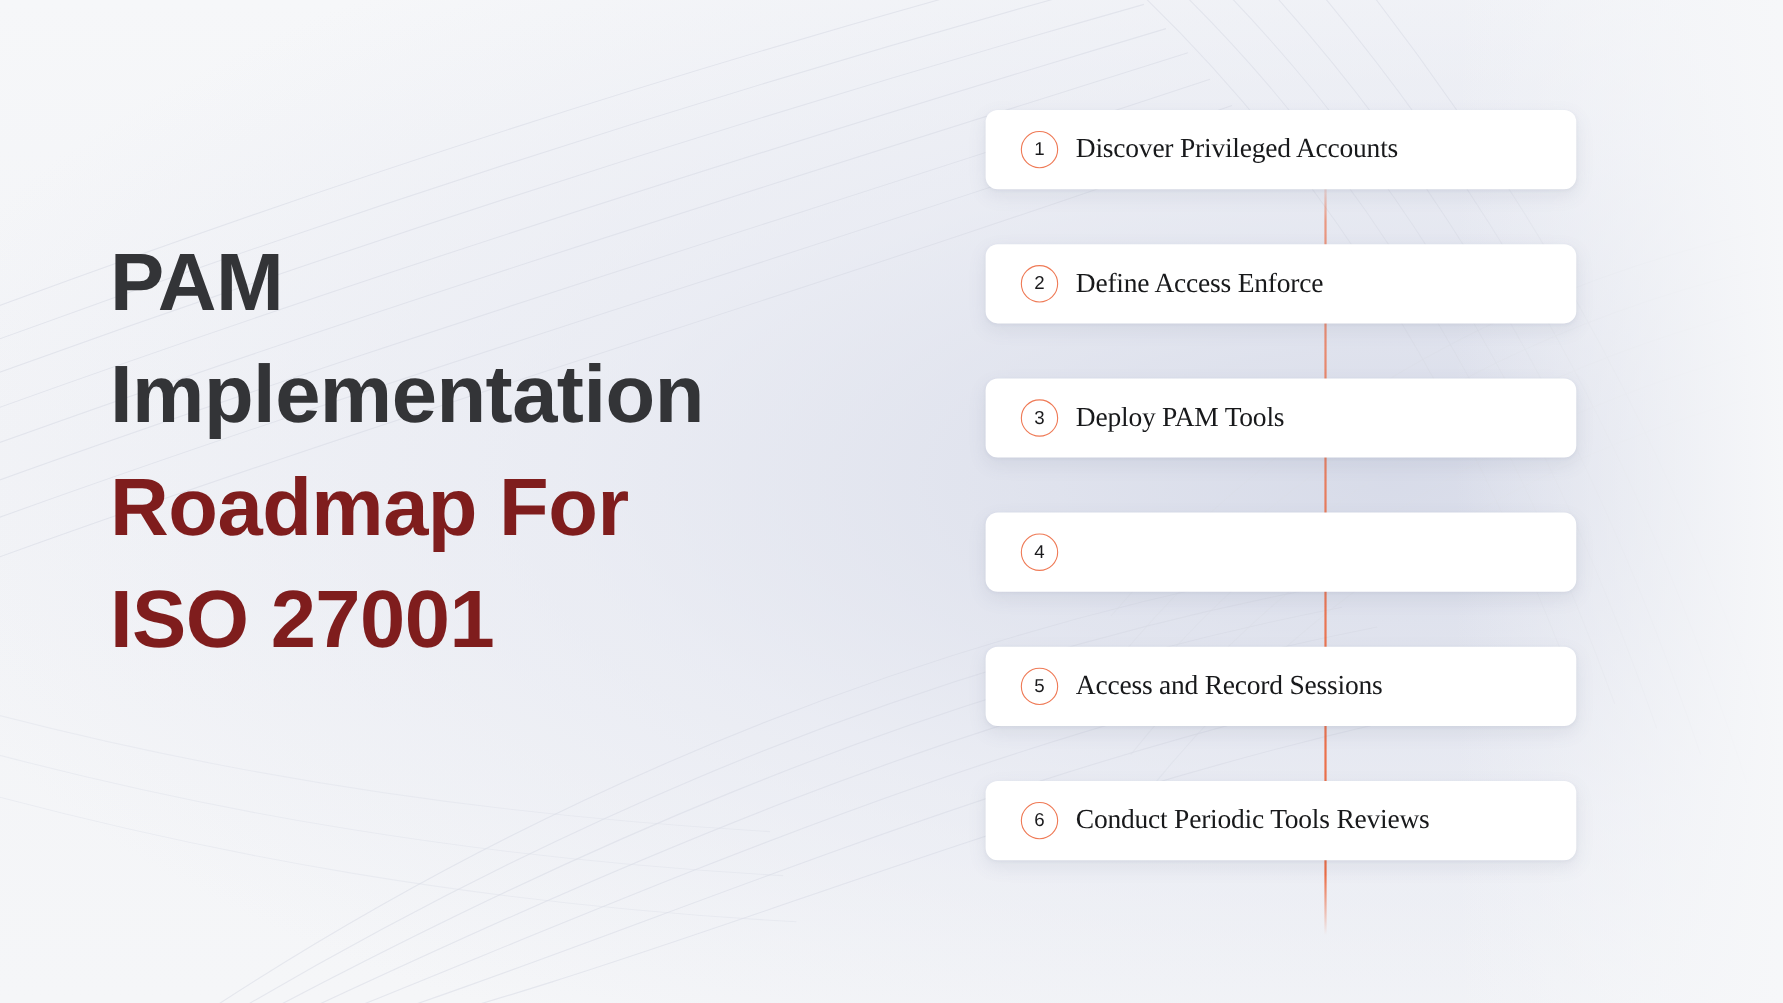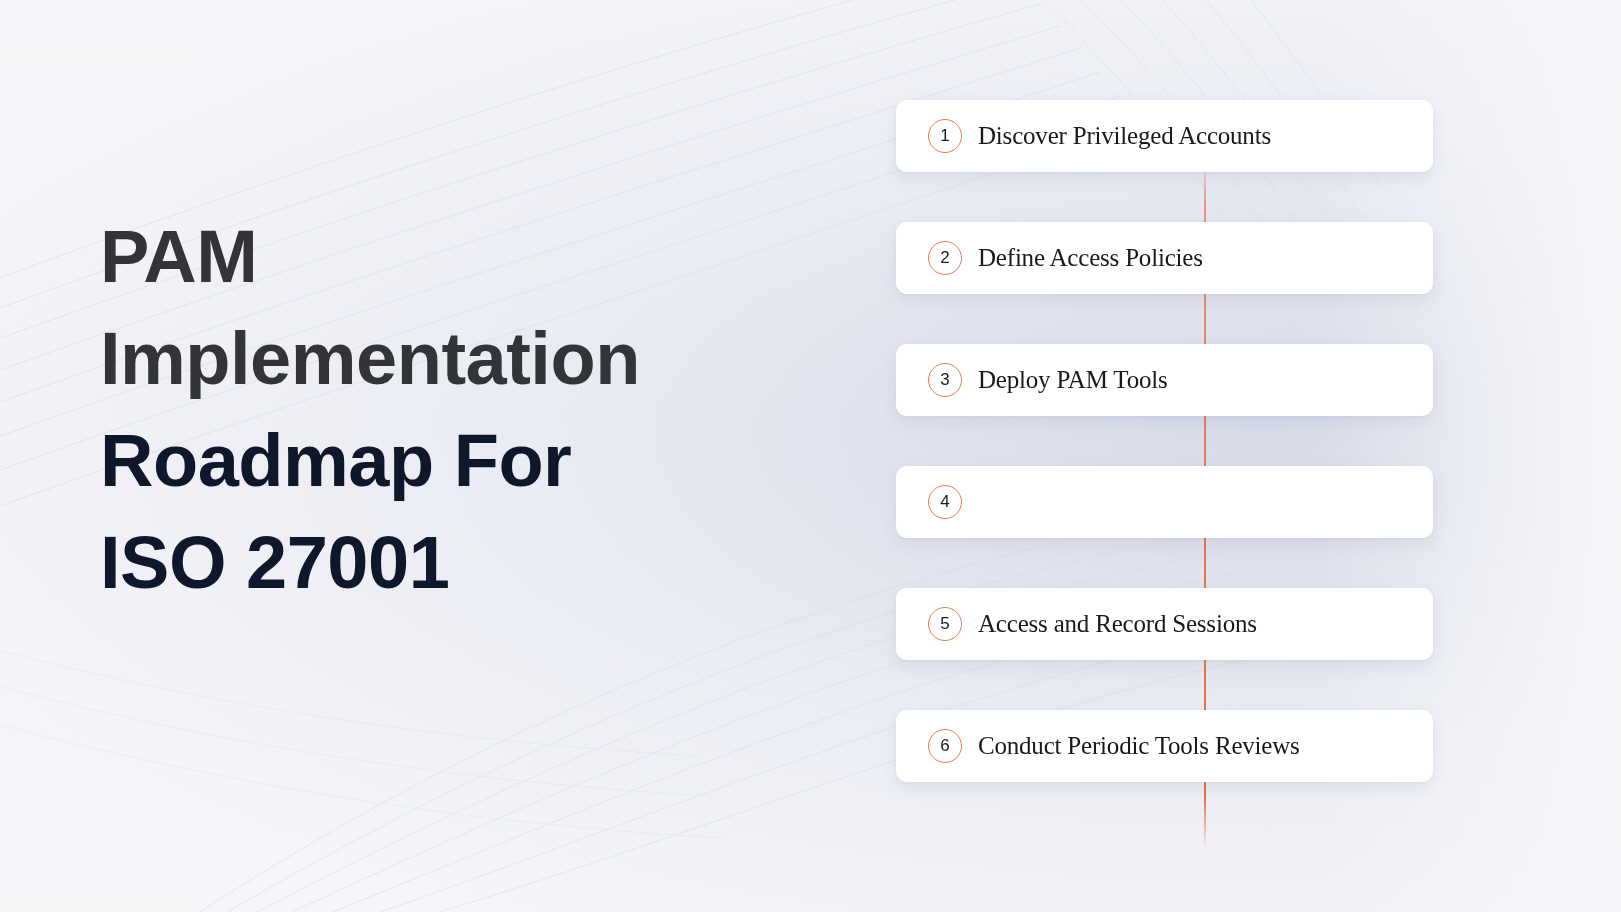--- a/index.html
+++ b/index.html
@@ -47,21 +47,21 @@
   }
   .headline-line {
     display: block;
     font-size: 74px;
     line-height: 102px;
     font-weight: 700;
     letter-spacing: -0.5px;
     white-space: nowrap;
   }
   .headline-line.dark { color: #333437; }
-  .headline-line.accent { color: #0f172a; }
+  .headline-line.accent { color: #7f1d1d; }
 
   
   .roadmap {
     position: absolute;
     left: 896px;
     top: 100px;
     width: 537px;
   }
   .connector {
     position: absolute;
@@ -179,21 +179,21 @@
   <div class="roadmap">
     <div class="connector"></div>
 
     <div class="step-card">
       <span class="step-num">1</span>
       <span class="step-label">Discover Privileged Accounts</span>
     </div>
 
     <div class="step-card">
       <span class="step-num">2</span>
-      <span class="step-label">Define Access Policies</span>
+      <span class="step-label">Define Access Enforce</span>
     </div>
 
     <div class="step-card">
       <span class="step-num">3</span>
       <span class="step-label">Deploy PAM Tools</span>
     </div>
 
     <div class="step-card">
       <span class="step-num">4</span>
     </div>

